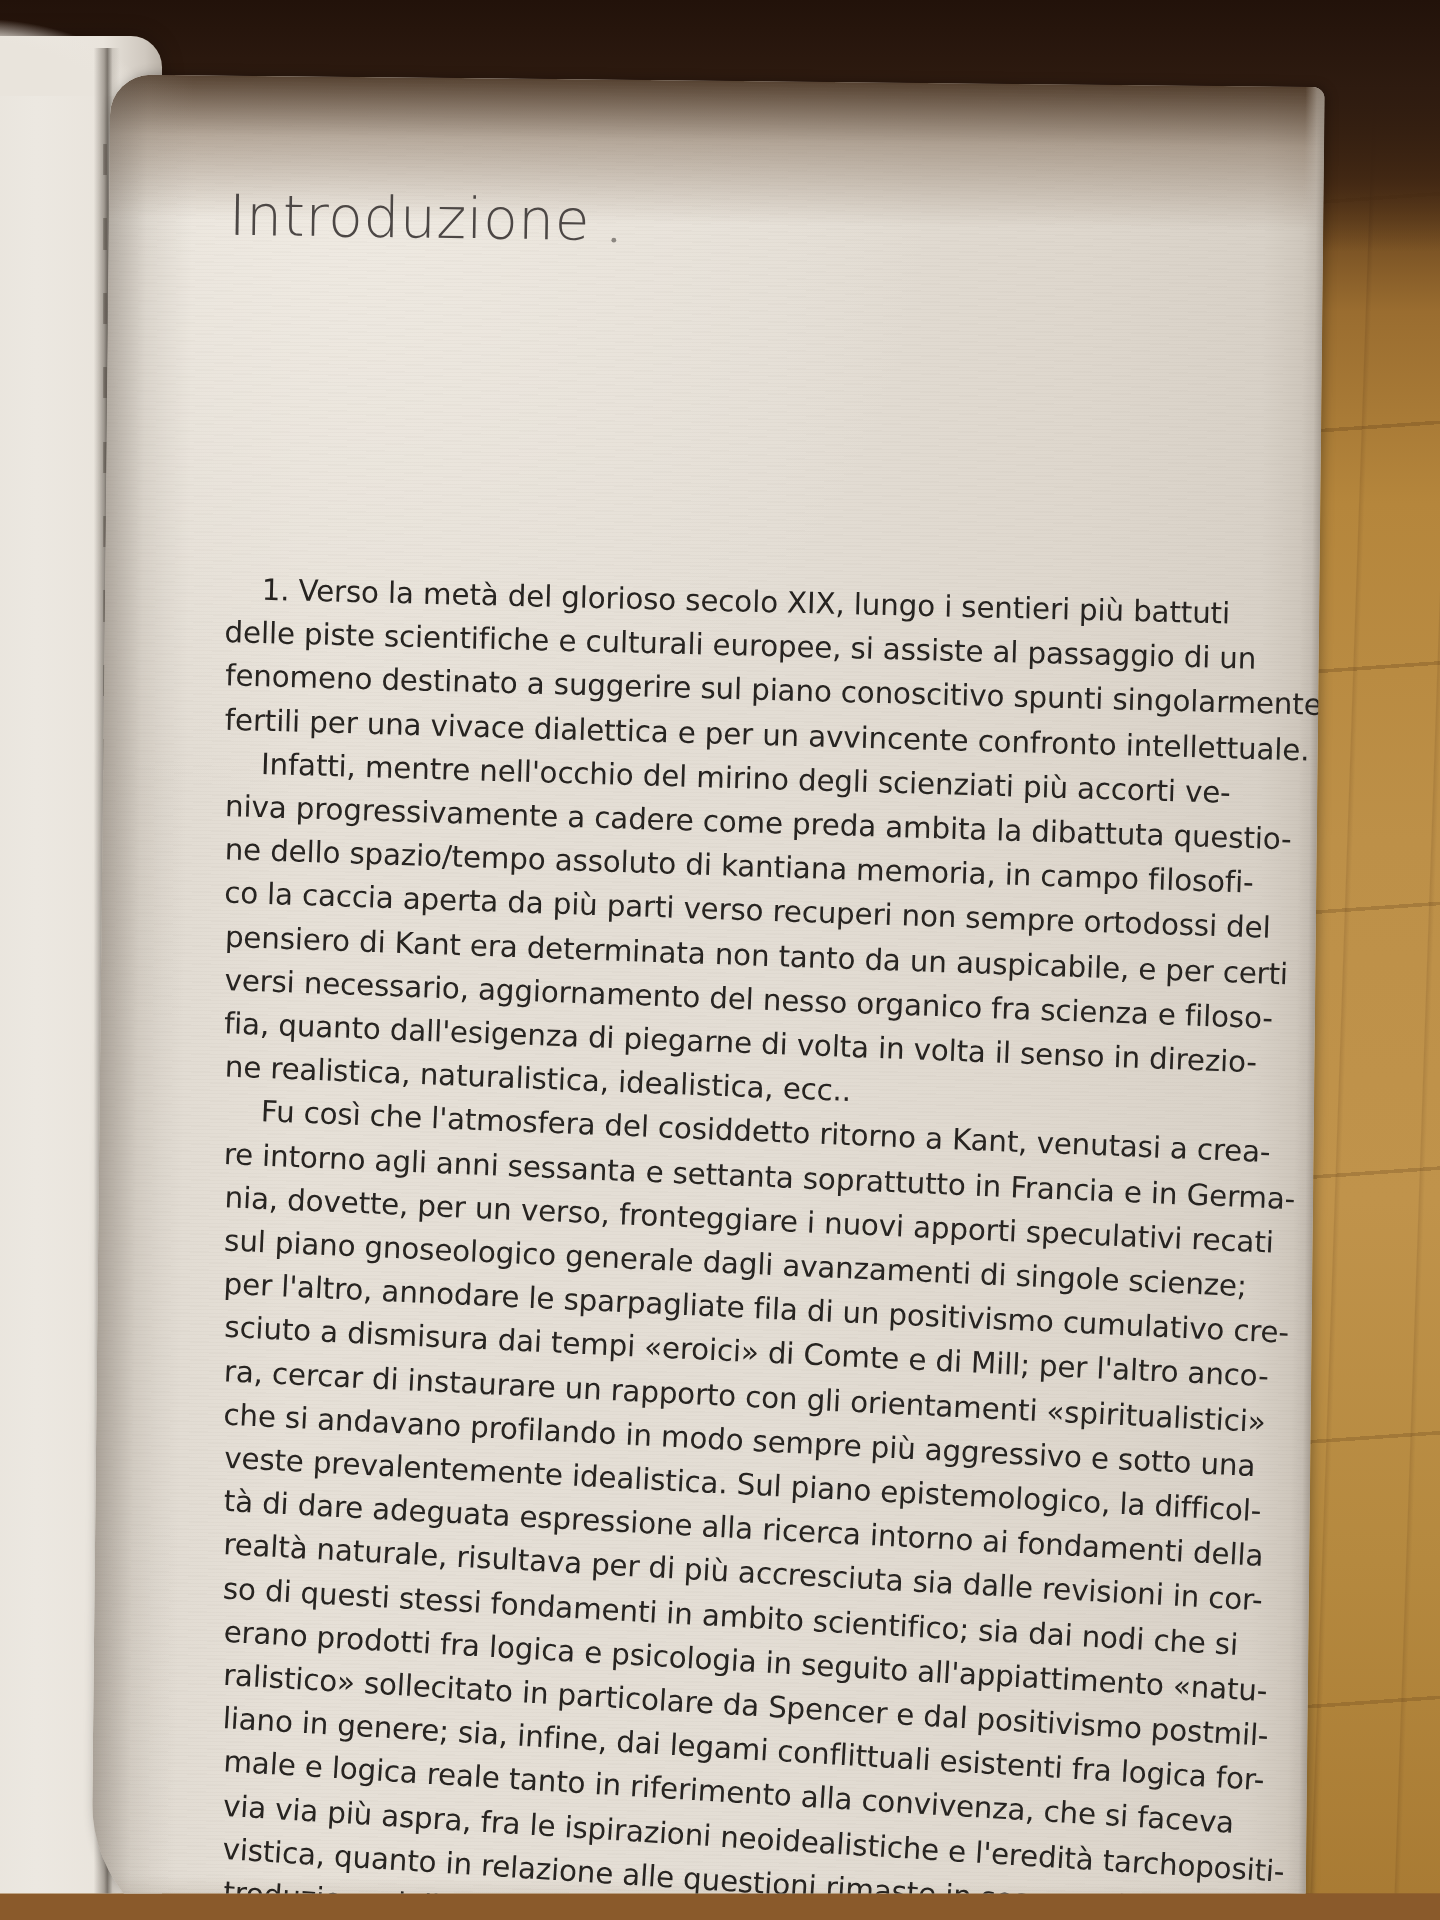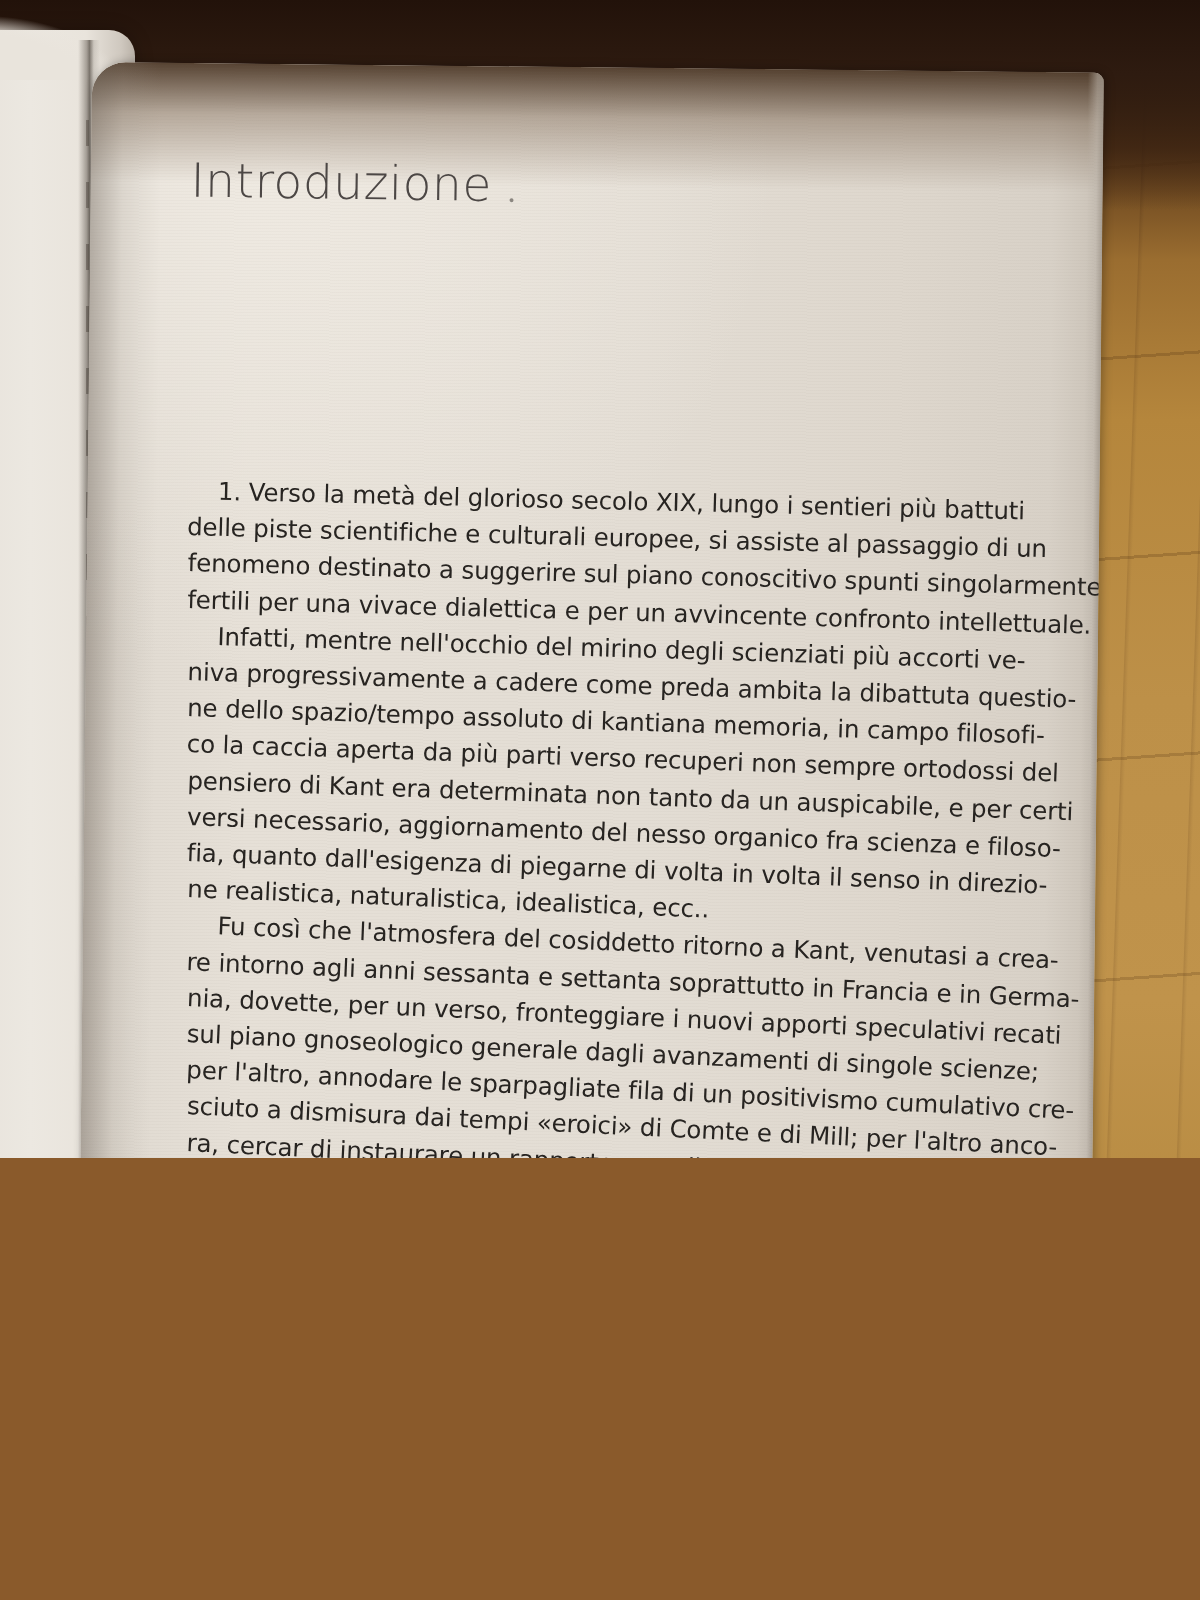--- a/index.html
+++ b/index.html
@@ -1,21 +1,21 @@
 <!DOCTYPE html>
 <html><head>
 <meta charset="utf-8">
 <style>
   html,body{margin:0;padding:0;}
   body{
     width:1200px;height:1600px;overflow:hidden;
     font-family:"DejaVu Sans", sans-serif;
     background:#8a5a2b;
   }
-  .photo{position:relative;width:1200px;height:1158px;overflow:hidden;}
+  .photo{position:relative;width:1200px;height:1578px;overflow:hidden;}
 
   
   .wood{
     position:absolute;inset:0;
     background:
       linear-gradient(180deg,
         #2a170d 0px, #33200f 70px, #5c3a1a 150px,
         #9a6d30 260px, #b5863c 420px, #bd9048 700px,
         #c0934b 1000px, #b5893f 1300px, #a87a33 1600px);
   }

